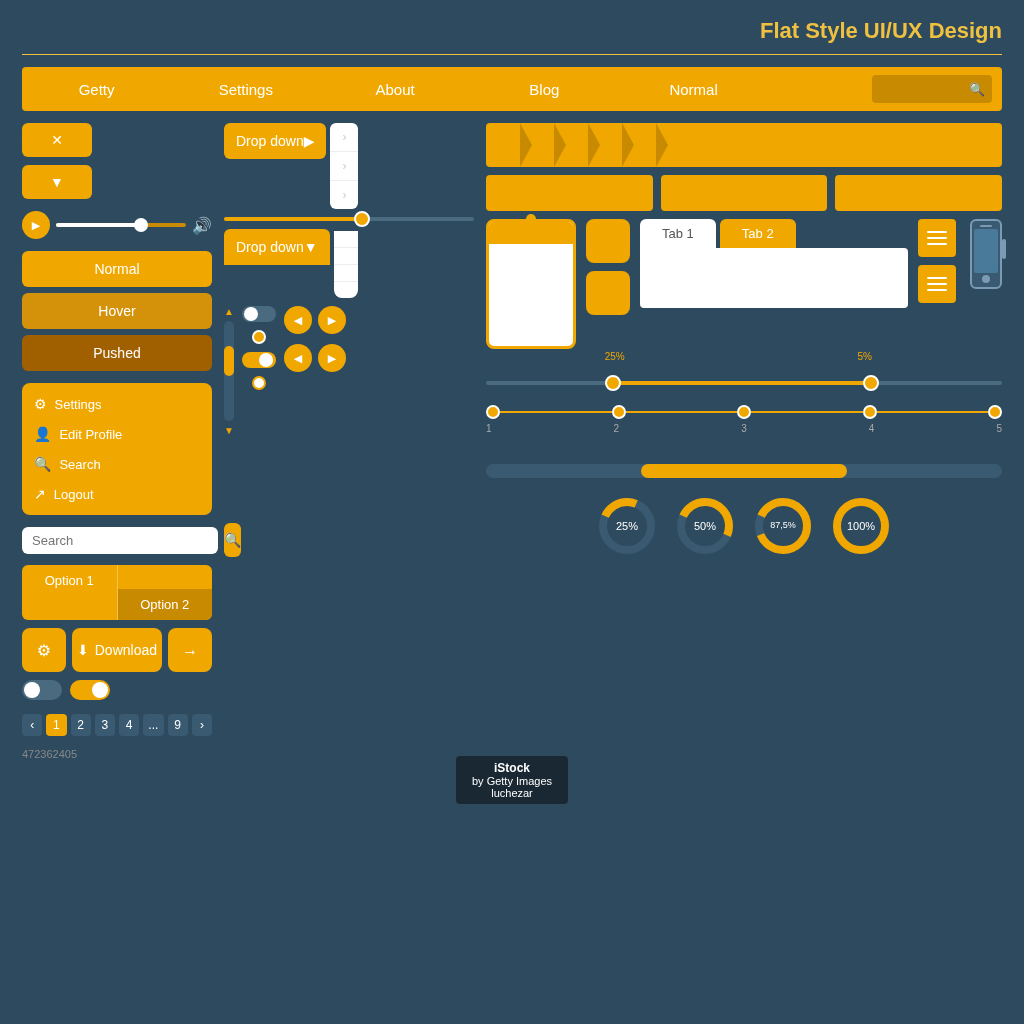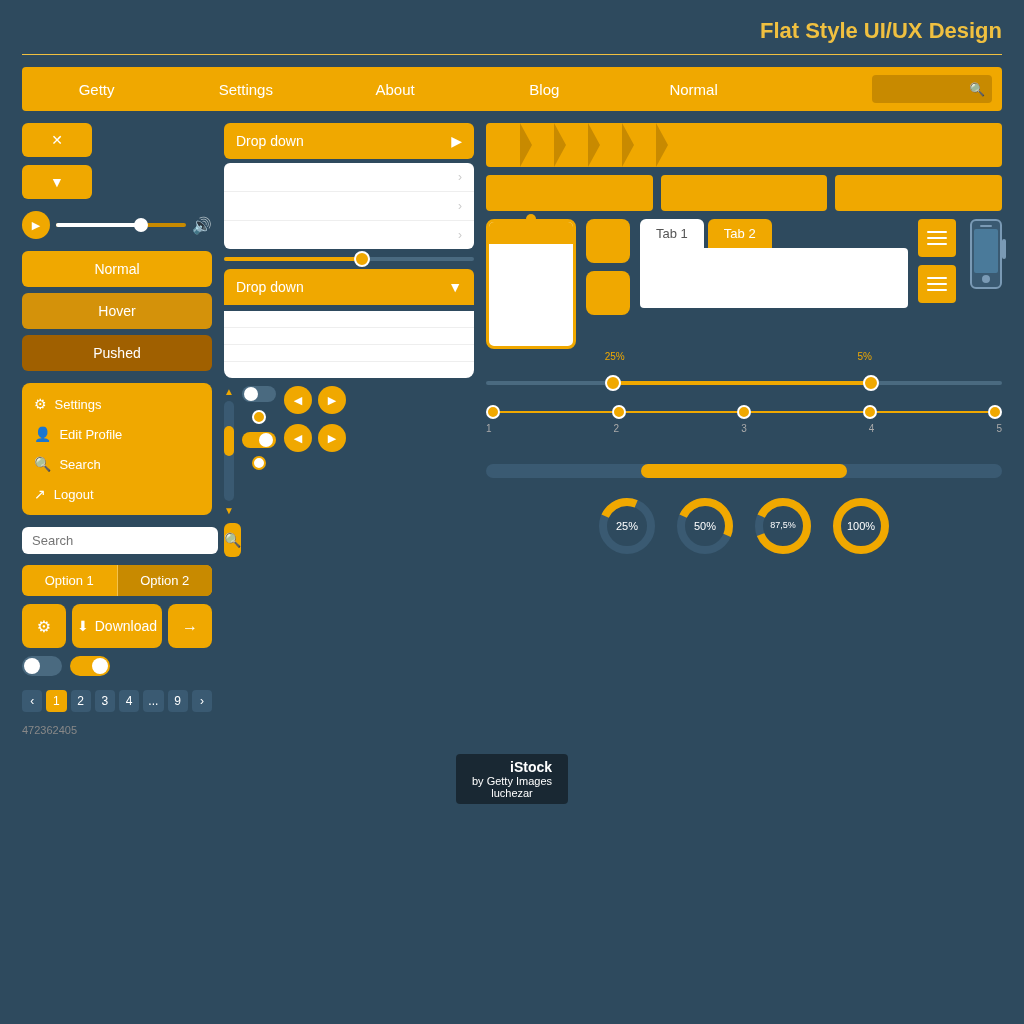--- a/index.html
+++ b/index.html
@@ -229,21 +229,21 @@
     .option-tab {
       flex: 1;
       text-align: center;
       padding: 8px 4px;
       color: #fff;
       font-size: 13px;
       cursor: pointer;
       border-right: 1px solid rgba(255,255,255,0.3);
     }
     .option-tab:last-child { border-right: none; }
-    .option-tab.active { background: #c88a00; }
+    .option-tab.active { background: #c88a00; margin-top: 24px; }
     
     .download-row {
       display: flex;
       gap: 6px;
       align-items: center;
     }
     .gear-btn {
       background: #f0a800;
       border: none;
       border-radius: 8px;
@@ -329,21 +329,21 @@
     .mid-col {
       display: flex;
       flex-direction: column;
       gap: 8px;
       width: 250px;
       flex-shrink: 0;
     }
     
     .dropdown-comp {
       display: flex;
-      flex-direction: column;
+      flex-direction: row;
       gap: 4px;
     }
     .dropdown-header {
       background: #f0a800;
       border-radius: 6px;
       height: 36px;
       display: flex;
       align-items: center;
       justify-content: space-between;
       padding: 0 12px;
@@ -462,21 +462,21 @@
     
     .tabs-area {
       display: flex;
       flex-direction: column;
     }
     .tab-header {
       display: flex;
       gap: 4px;
     }
     .tab-btn {
-      padding: 7px 16px;
+      padding: 7px 22px;
       background: #f0a800;
       border: none;
       border-radius: 6px 6px 0 0;
       color: #fff;
       font-size: 13px;
       cursor: pointer;
     }
     .tab-btn.active { background: #fff; color: #555; }
     .tab-content {
       background: #fff;
@@ -998,18 +998,18 @@
           </svg>
         </div>
 
       </div>
 
     </div>
   </div>
 
   <div style="position:absolute;bottom:220px;left:0;right:0;display:flex;justify-content:center;pointer-events:none;z-index:20;">
     <div style="background:rgba(0,0,0,0.45);color:#fff;font-size:13px;padding:5px 16px;border-radius:4px;text-align:center;">
-      <div style="font-size:14px;font-weight:bold;text-align:right;">iStock</div>
+      <div style="font-size:12px;font-weight:bold;">iStock</div>
       <div style="font-size:11px;">by Getty Images</div>
       <div style="font-size:11px;">luchezar</div>
     </div>
   </div>
 </div>
 
 </body></html>

